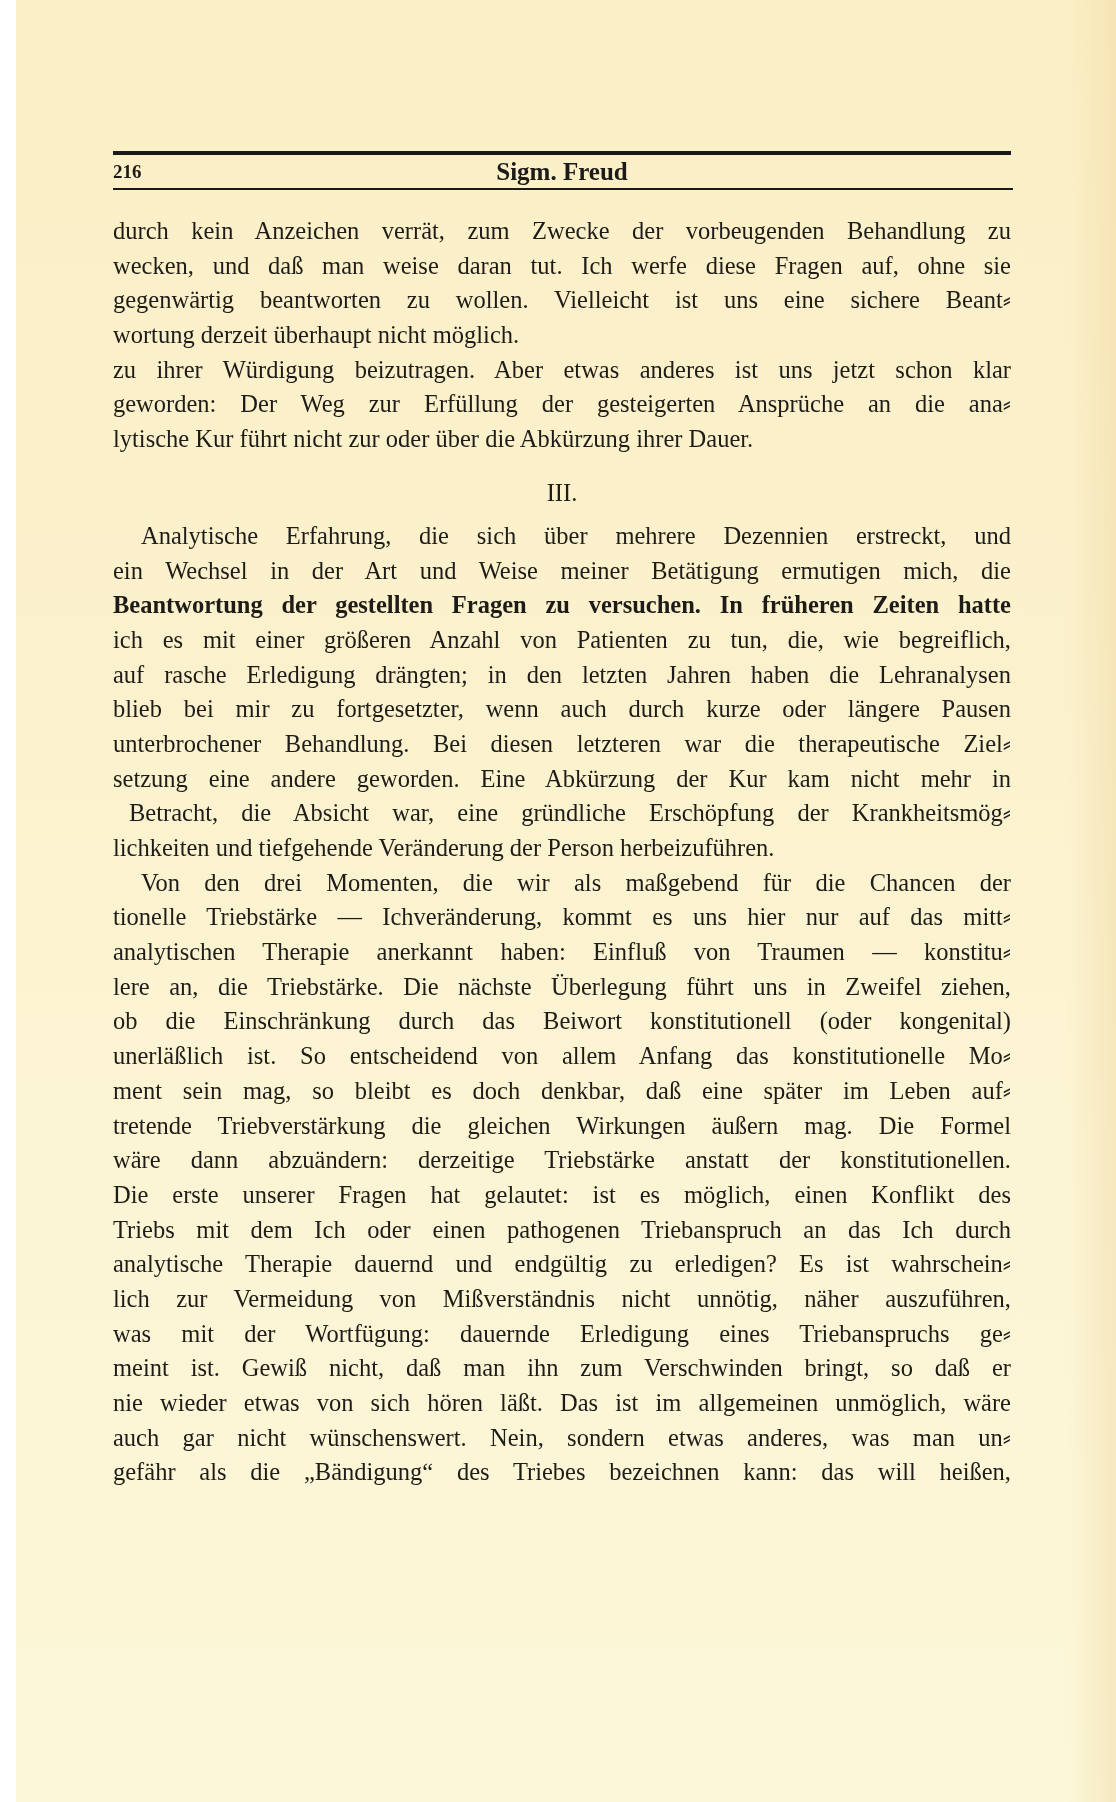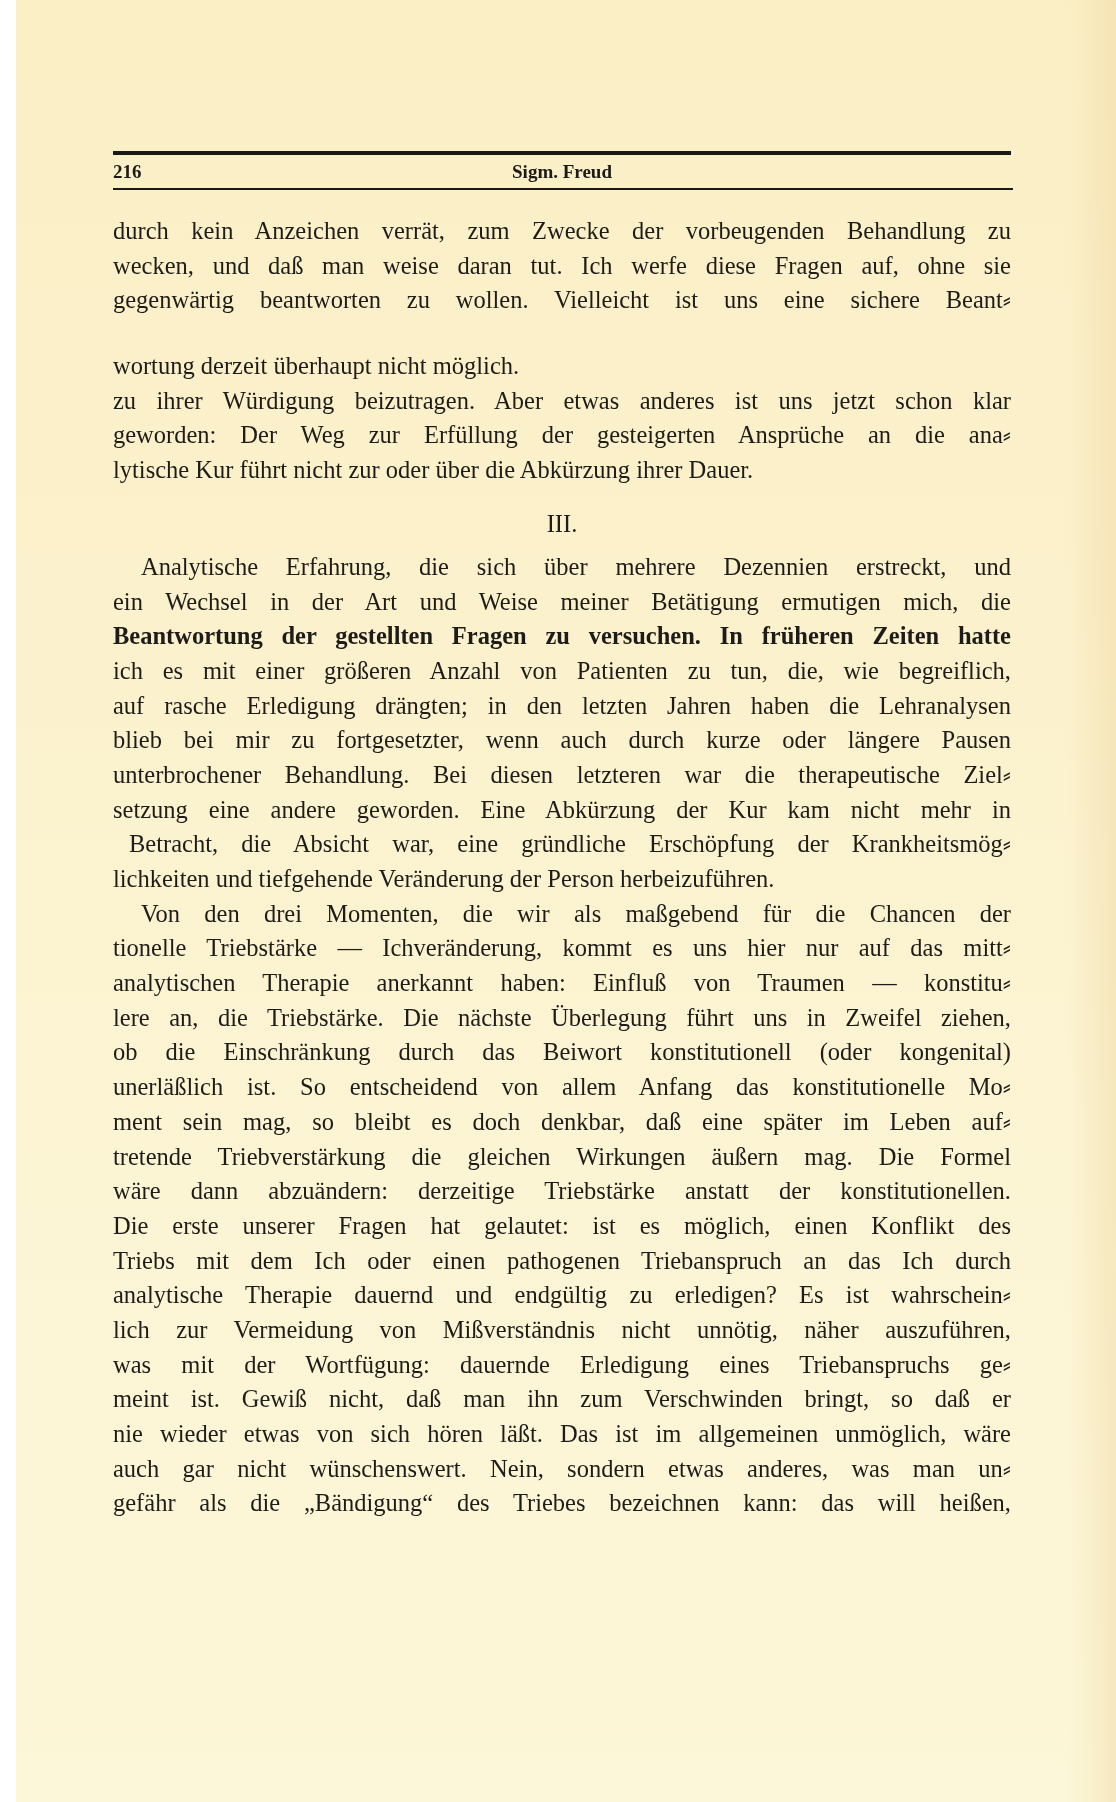--- a/index.html
+++ b/index.html
@@ -66,21 +66,21 @@
     color: #1d1b18;
   }
   .author {
     position: absolute;
     left: 0;
     width: 898px;
     top: 9px;
     text-align: center;
     font-family: "Liberation Serif", serif;
     font-weight: bold;
-    font-size: 19px;
+    font-size: 25px;
     line-height: 24px;
     color: #1d1b18;
   }
   .body-text {
     position: absolute;
     left: 97px;
     top: 214px;
     width: 898px;
     font-family: "Liberation Serif", serif;
     font-size: 24.5px;
@@ -122,21 +122,21 @@
     <span class="author">Sigm. Freud</span>
     <div class="rule-bottom"></div>
   </div>
 
   <div class="body-text">
 
     <div class="paragraph">
       <div class="line" style="white-space: nowrap; text-align-last: justify;"><span style="white-space: nowrap;">durch kein Anzeichen verrät, zum Zwecke der vorbeugenden Behandlung zu</span></div>
       <div class="line" style="white-space: nowrap; text-align-last: justify;"><span style="white-space: nowrap;">wecken, und daß man weise daran tut. Ich werfe diese Fragen auf, ohne sie</span></div>
       <div class="line" style="white-space: nowrap; text-align-last: justify;"><span style="white-space: nowrap;">gegenwärtig beantworten zu wollen. Vielleicht ist uns eine sichere Beant⸗</span></div>
-      <div class="line last" style="white-space: nowrap; text-align-last: left; margin-top: 31px;"><span style="white-space: nowrap;">wortung derzeit überhaupt nicht möglich.</span></div>
+      <div class="line last" style="white-space: nowrap; text-align-last: left;"><span style="white-space: nowrap;">wortung derzeit überhaupt nicht möglich.</span></div>
     </div>
 
     <div class="paragraph">
       <div class="line" style="white-space: nowrap; text-align-last: justify;"><span style="white-space: nowrap;">zu ihrer Würdigung beizutragen. Aber etwas anderes ist uns jetzt schon klar</span></div>
       <div class="line" style="white-space: nowrap; text-align-last: justify;"><span style="white-space: nowrap;">geworden: Der Weg zur Erfüllung der gesteigerten Ansprüche an die ana⸗</span></div>
       <div class="line last" style="white-space: nowrap; text-align-last: left;"><span style="white-space: nowrap;">lytische Kur führt nicht zur oder über die Abkürzung ihrer Dauer.</span></div>
     </div>
 
     <div class="section-heading">III.</div>
 

